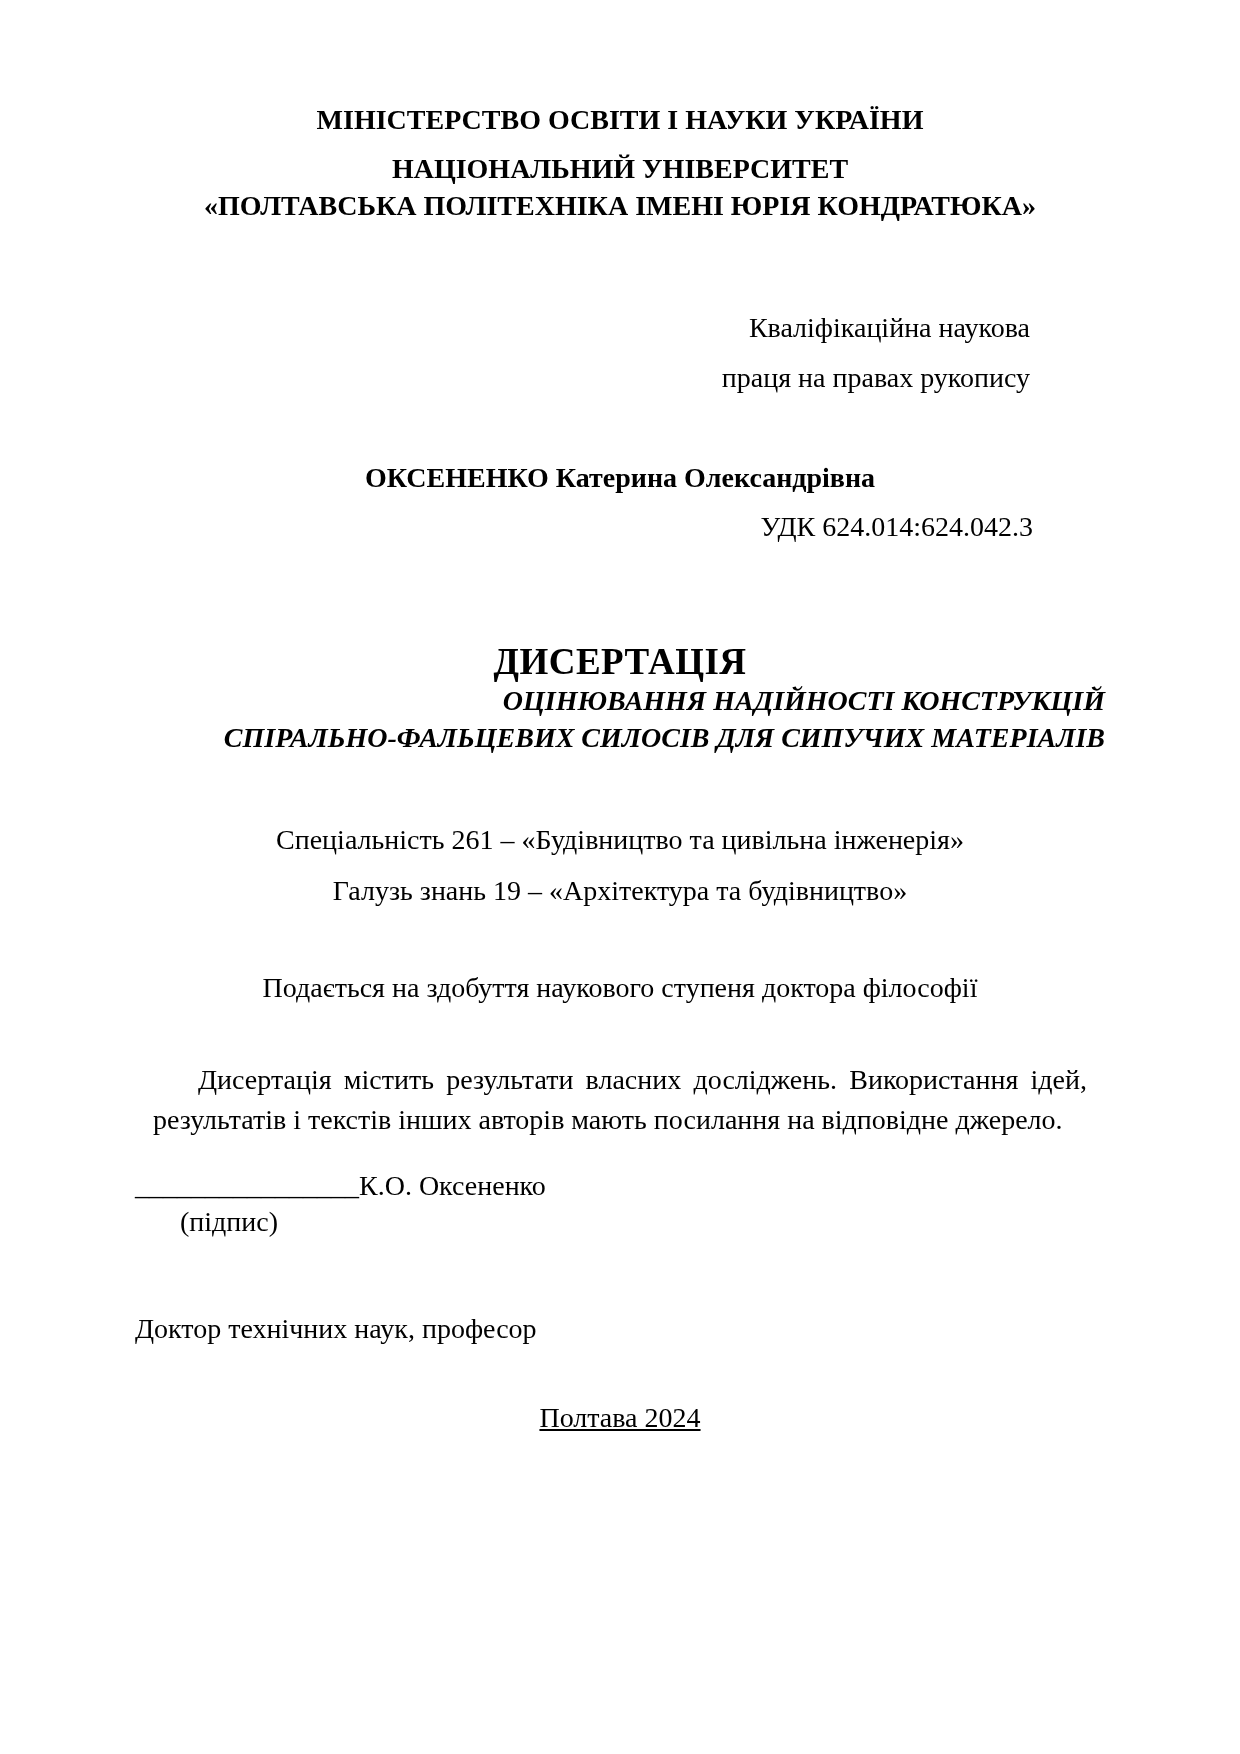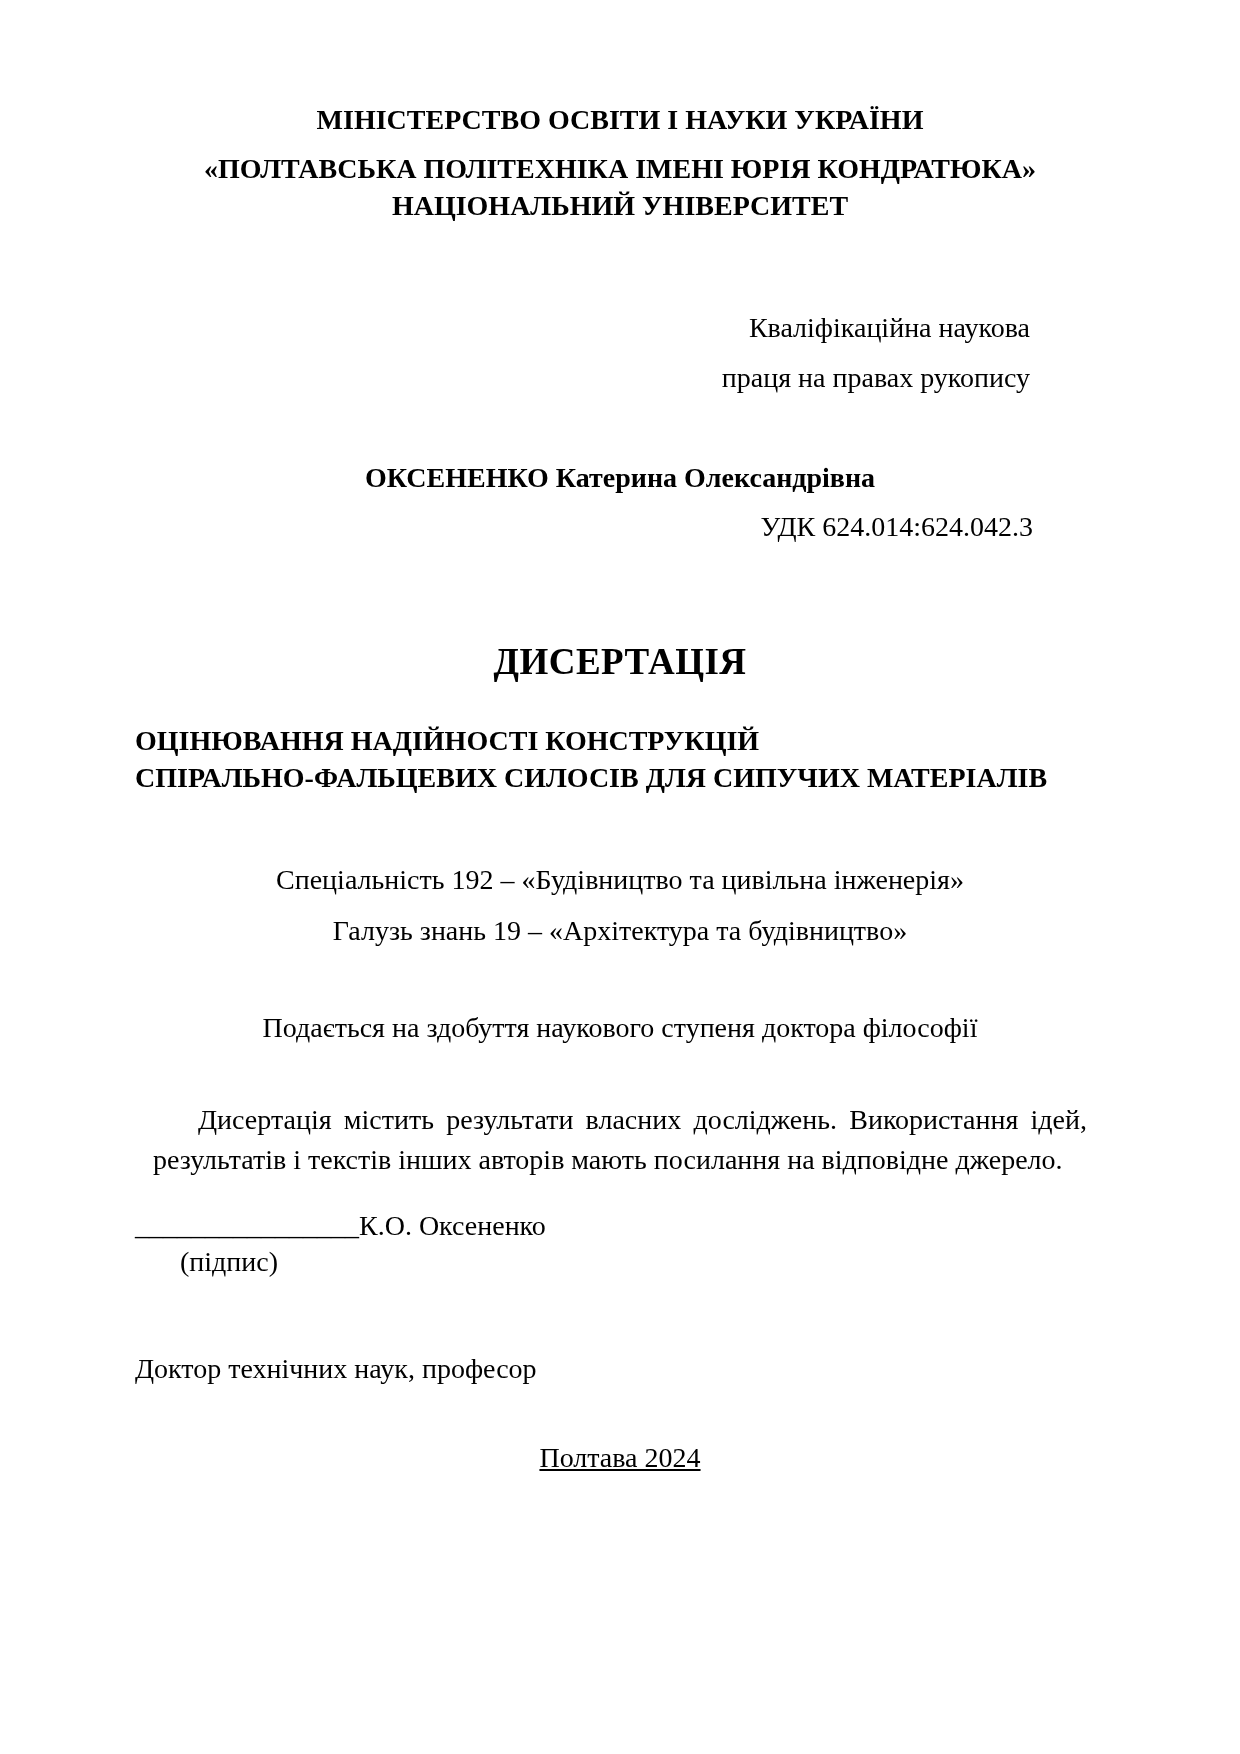--- a/index.html
+++ b/index.html
@@ -49,24 +49,24 @@
     margin-top: 17px;
   }
   .doc-type {
     text-align: center;
     font-weight: bold;
     font-size: 37px;
     margin-top: 97px;
     letter-spacing: 0.5px;
   }
   .diss-title {
-    text-align: left;
+    text-align: right;
     font-weight: bold;
     line-height: 1.32;
-    margin-top: 40px;
+    font-style: italic;
   }
   .specialty-block {
     text-align: center;
     line-height: 1.82;
     margin-top: 58px;
   }
   .degree-statement {
     text-align: center;
     margin-top: 55px;
   }
@@ -106,42 +106,42 @@
   }
 </style>
 </head>
 <body>
 
 <div class="page">
 
   <div class="ministry">МІНІСТЕРСТВО ОСВІТИ І НАУКИ УКРАЇНИ</div>
 
   <div class="university">
+    <div>НАЦІОНАЛЬНИЙ УНІВЕРСИТЕТ</div>
     <div>«ПОЛТАВСЬКА ПОЛІТЕХНІКА ІМЕНІ ЮРІЯ КОНДРАТЮКА»</div>
-    <div>НАЦІОНАЛЬНИЙ УНІВЕРСИТЕТ</div>
   </div>
 
   <div class="qualification">
     <div>Кваліфікаційна наукова</div>
     <div>праця на правах рукопису</div>
   </div>
 
   <div class="author">ОКСЕНЕНКО Катерина Олександрівна</div>
 
   <div class="udc">УДК 624.014:624.042.3</div>
 
   <div class="doc-type">ДИСЕРТАЦІЯ</div>
 
   <div class="diss-title">
     <div>ОЦІНЮВАННЯ НАДІЙНОСТІ КОНСТРУКЦІЙ</div>
     <div>СПІРАЛЬНО-ФАЛЬЦЕВИХ СИЛОСІВ ДЛЯ СИПУЧИХ МАТЕРІАЛІВ</div>
   </div>
 
   <div class="specialty-block">
-    <div>Спеціальність 192 – «Будівництво та цивільна інженерія»</div>
+    <div>Спеціальність 261 – «Будівництво та цивільна інженерія»</div>
     <div>Галузь знань 19 – «Архітектура та будівництво»</div>
   </div>
 
   <div class="degree-statement">Подається на здобуття наукового ступеня доктора філософії</div>
 
   <p class="integrity">Дисертація містить результати власних досліджень. Використання ідей, результатів і текстів інших авторів мають посилання на відповідне джерело.</p>
 
   <div class="signature-line">________________К.О. Оксененко</div>
 
   <div class="signature-caption">(підпис)</div>

